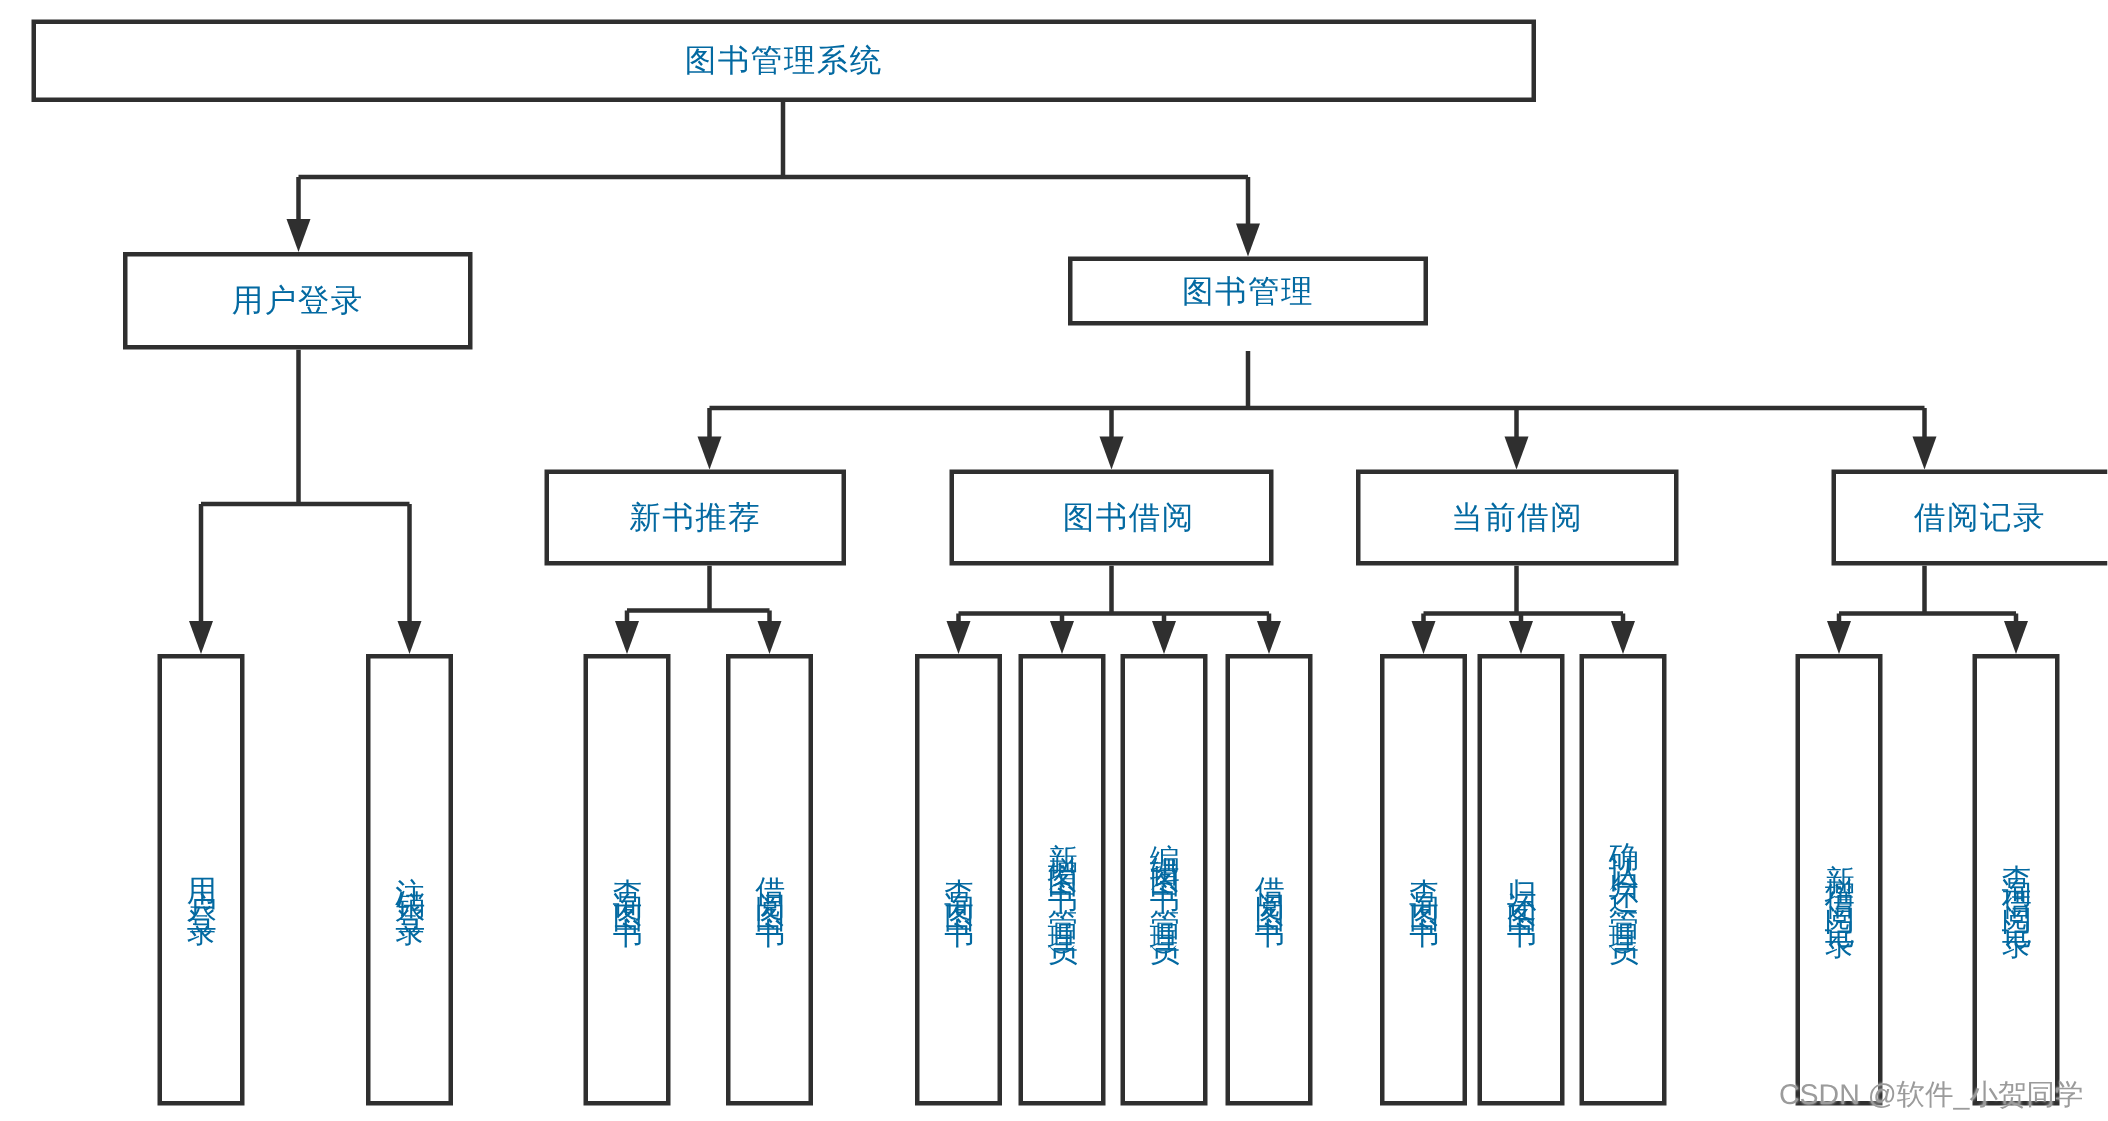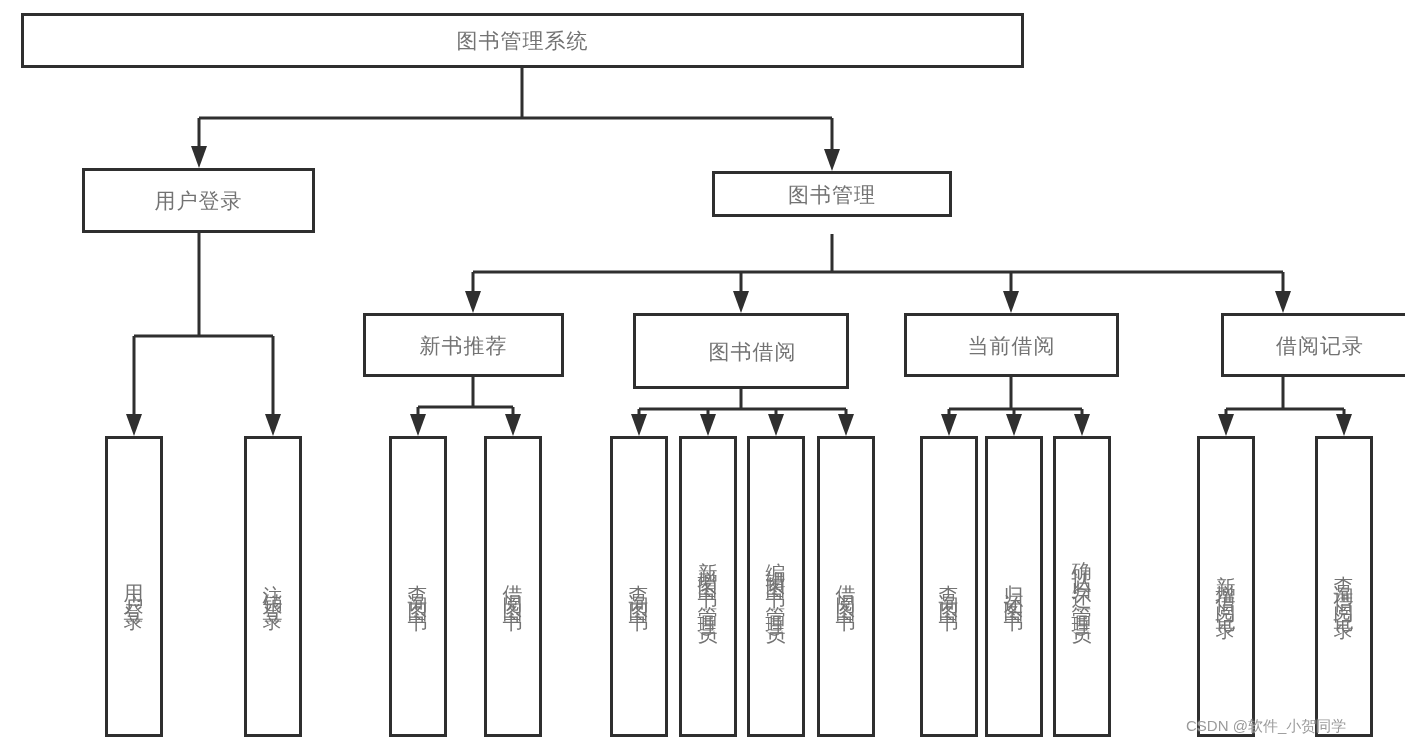--- a/index.html
+++ b/index.html
@@ -20,21 +20,21 @@
     left: 0;
     top: 0;
     width: 1405px;
     height: 747px;
   }
   .node {
     position: absolute;
     box-sizing: border-box;
     background: #ffffff;
     border: 3px solid #2f2f2f;
-    color: #737373;
+    color: #0369a1;
     display: flex;
     align-items: center;
     justify-content: center;
     text-align: center;
     line-height: 1;
   }
   .node.h {
     font-size: 21px;
     letter-spacing: 1px;
   }
@@ -44,31 +44,31 @@
     font-size: 20px;
     letter-spacing: 9px;
     top: 436px;
     width: 58px;
     height: 301px;
   }
   .watermark {
     position: absolute;
     left: 1186px;
     top: 717px;
-    font-size: 15px;
+    font-size: 19px;
     color: #9b9b9b;
     text-shadow: 0 0 2px #ffffff;
     white-space: nowrap;
   }
   
   .n-root        { left: 21px;   top: 13px;  width: 1003px; height: 55px; }
   .n-user-login  { left: 82px;   top: 168px; width: 233px;  height: 65px; }
   .n-book-mgmt   { left: 712px;  top: 171px; width: 240px;  height: 46px; }
   .n-new-book    { left: 363px;  top: 313px; width: 201px;  height: 64px; }
-  .n-borrowing   { left: 633px;  top: 313px; width: 216px;  height: 76px; padding-left: 23px; }
+  .n-borrowing   { left: 633px;  top: 313px; width: 216px;  height: 64px; padding-left: 23px; }
   .n-current     { left: 904px;  top: 313px; width: 215px;  height: 64px; }
   .n-records     { left: 1176px; top: 313px; width: 198px;  height: 64px; margin-left: 45px; }
   
   .n-login-leaf  { left: 105px; }
   .n-logout      { left: 244px; }
   .n-nbr-query   { left: 389px; }
   .n-nbr-borrow  { left: 484px; }
   .n-bb-query    { left: 610px; }
   .n-bb-add      { left: 679px; }
   .n-bb-edit     { left: 747px; }

